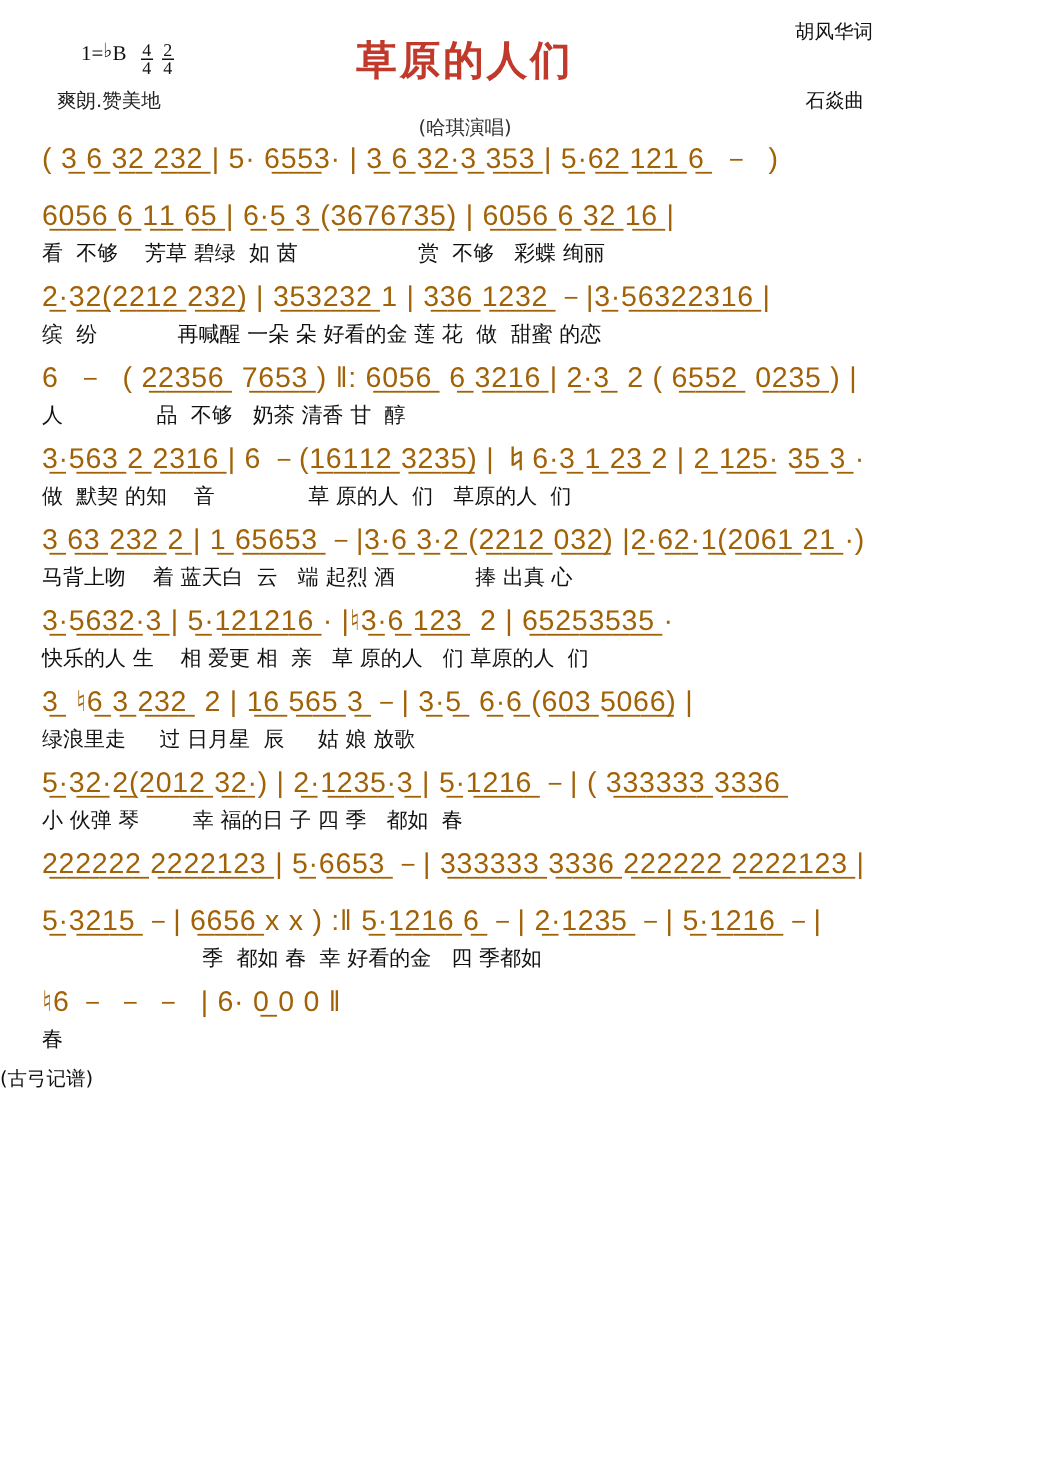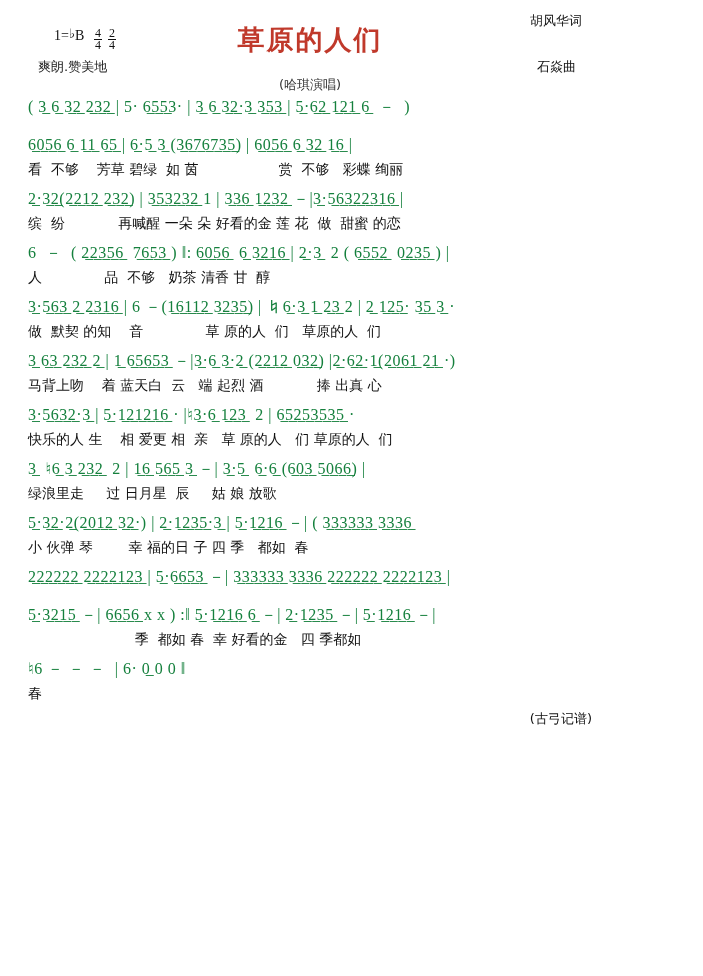--- a/index.html
+++ b/index.html
@@ -51,41 +51,41 @@
   }
   .composer{
     position:absolute;right:44px;top:58px;
     font-family:"DejaVu Sans", sans-serif;font-size:13px;
   }
 
   
   .body{position:relative;padding:0 28px;}
   .sysrow{position:relative;margin-bottom:2px;}
   .notes{
-    font-family:Liberation Serif, serif;
-    font-size:16px;
+    font-family:Liberation Sans, sans-serif;
+    font-size:19px;
     letter-spacing:0.5px;
     white-space:pre;
     line-height:30px;
-    color:#15803d;
+    color:#a16207;
   }
   .lyr{
     font-family:"DejaVu Sans", sans-serif;
     font-size:14px;
     white-space:pre;
     line-height:22px;
     color:#111;
     margin-top:-2px;
     margin-bottom:4px;
   }
   .lyr.empty{height:6px;}
   .sig{
     font-family:"DejaVu Sans", sans-serif;
     font-size:13px;
-    text-align:right;
+    text-align:left;
     padding-right:28px;
     margin-top:6px;
   }
 </style>
 </head>
 <body>
 
 <div class="sheet">
 
   <div class="header">

